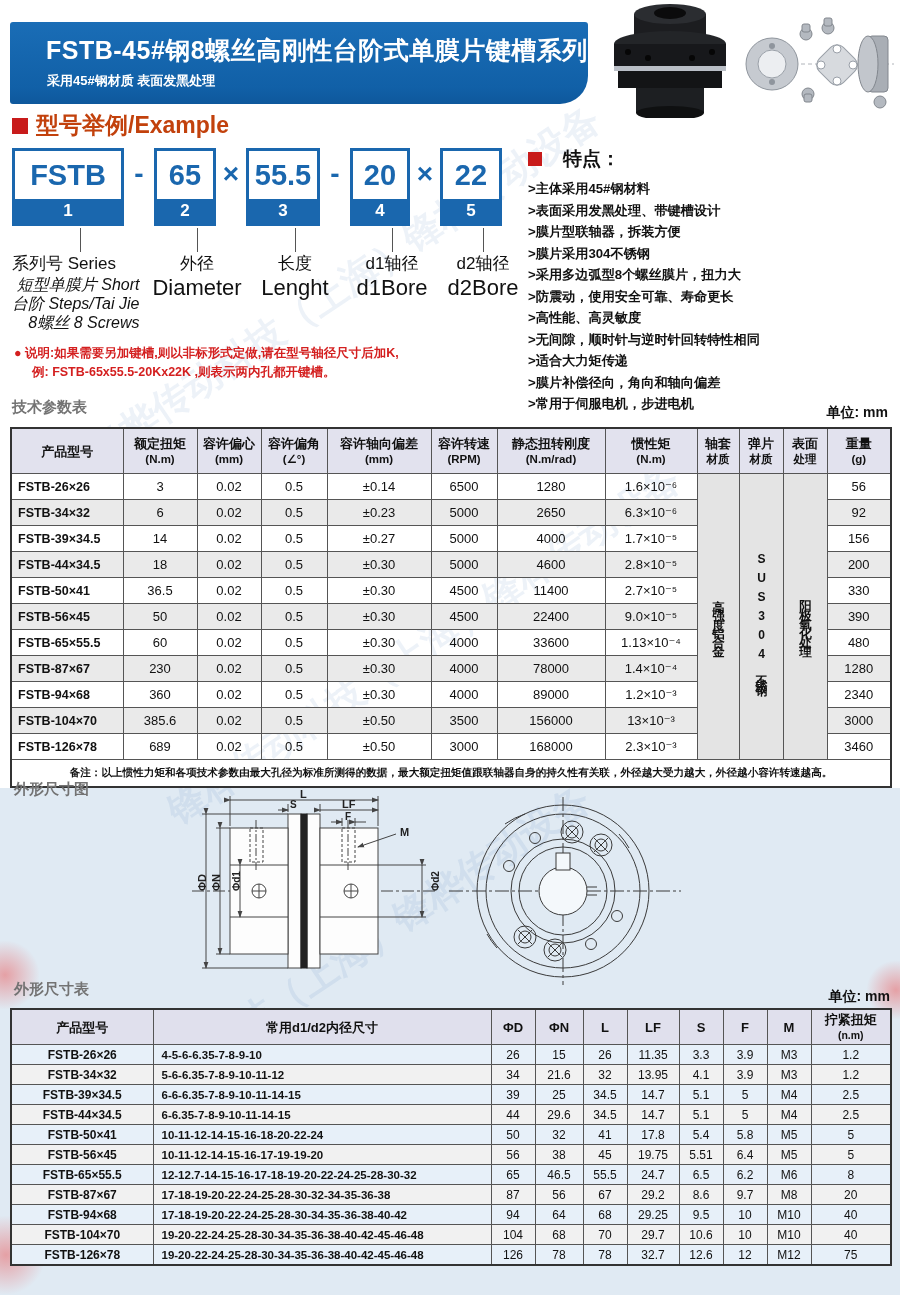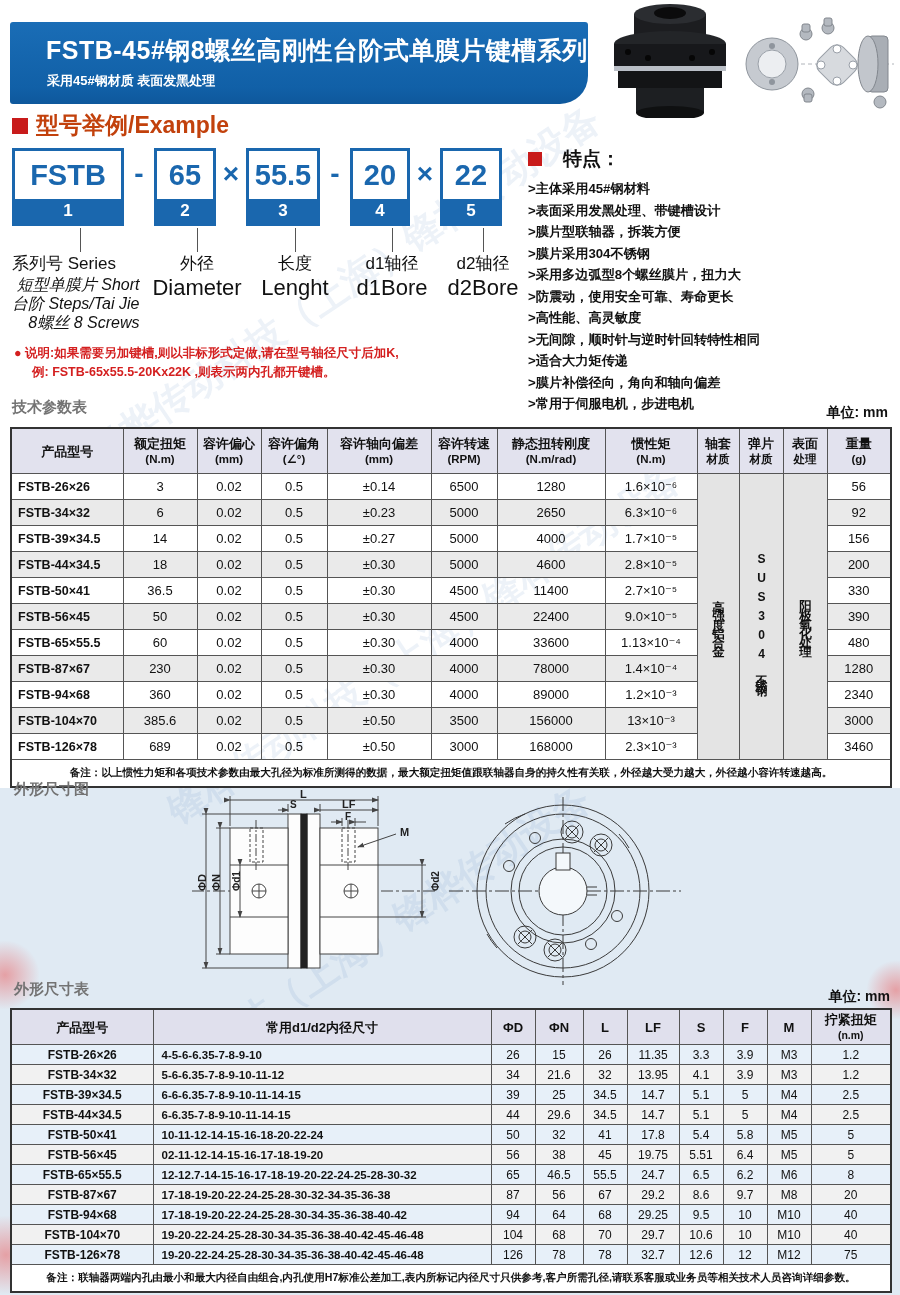--- a/index.html
+++ b/index.html
@@ -575,21 +575,21 @@
           <td>32</td>
           <td>41</td>
           <td>17.8</td>
           <td>5.4</td>
           <td>5.8</td>
           <td>M5</td>
           <td>5</td>
         </tr>
         <tr class="altB">
           <td class="model">FSTB-56×45</td>
-          <td class="bores">02-11-12-14-15-16-17-18-19-20</td>
+          <td class="bores">10-11-12-14-15-16-17-19-19-20</td>
           <td>56</td>
           <td>38</td>
           <td>45</td>
           <td>19.75</td>
           <td>5.51</td>
           <td>6.4</td>
           <td>M5</td>
           <td>5</td>
         </tr>
         <tr class="altA">
@@ -645,19 +645,16 @@
           <td class="bores">19-20-22-24-25-28-30-34-35-36-38-40-42-45-46-48</td>
           <td>126</td>
           <td>78</td>
           <td>78</td>
           <td>32.7</td>
           <td>12.6</td>
           <td>12</td>
           <td>M12</td>
           <td>75</td>
         </tr>
-        <tr>
-          <td class="note" colspan="10">备注：联轴器两端内孔由最小和最大内径自由组合,内孔使用H7标准公差加工,表内所标记内径尺寸只供参考,客户所需孔径,请联系客服或业务员等相关技术人员咨询详细参数。</td>
-        </tr>
       </tbody>
   </table>
 
 </div>
 
 </body></html>

